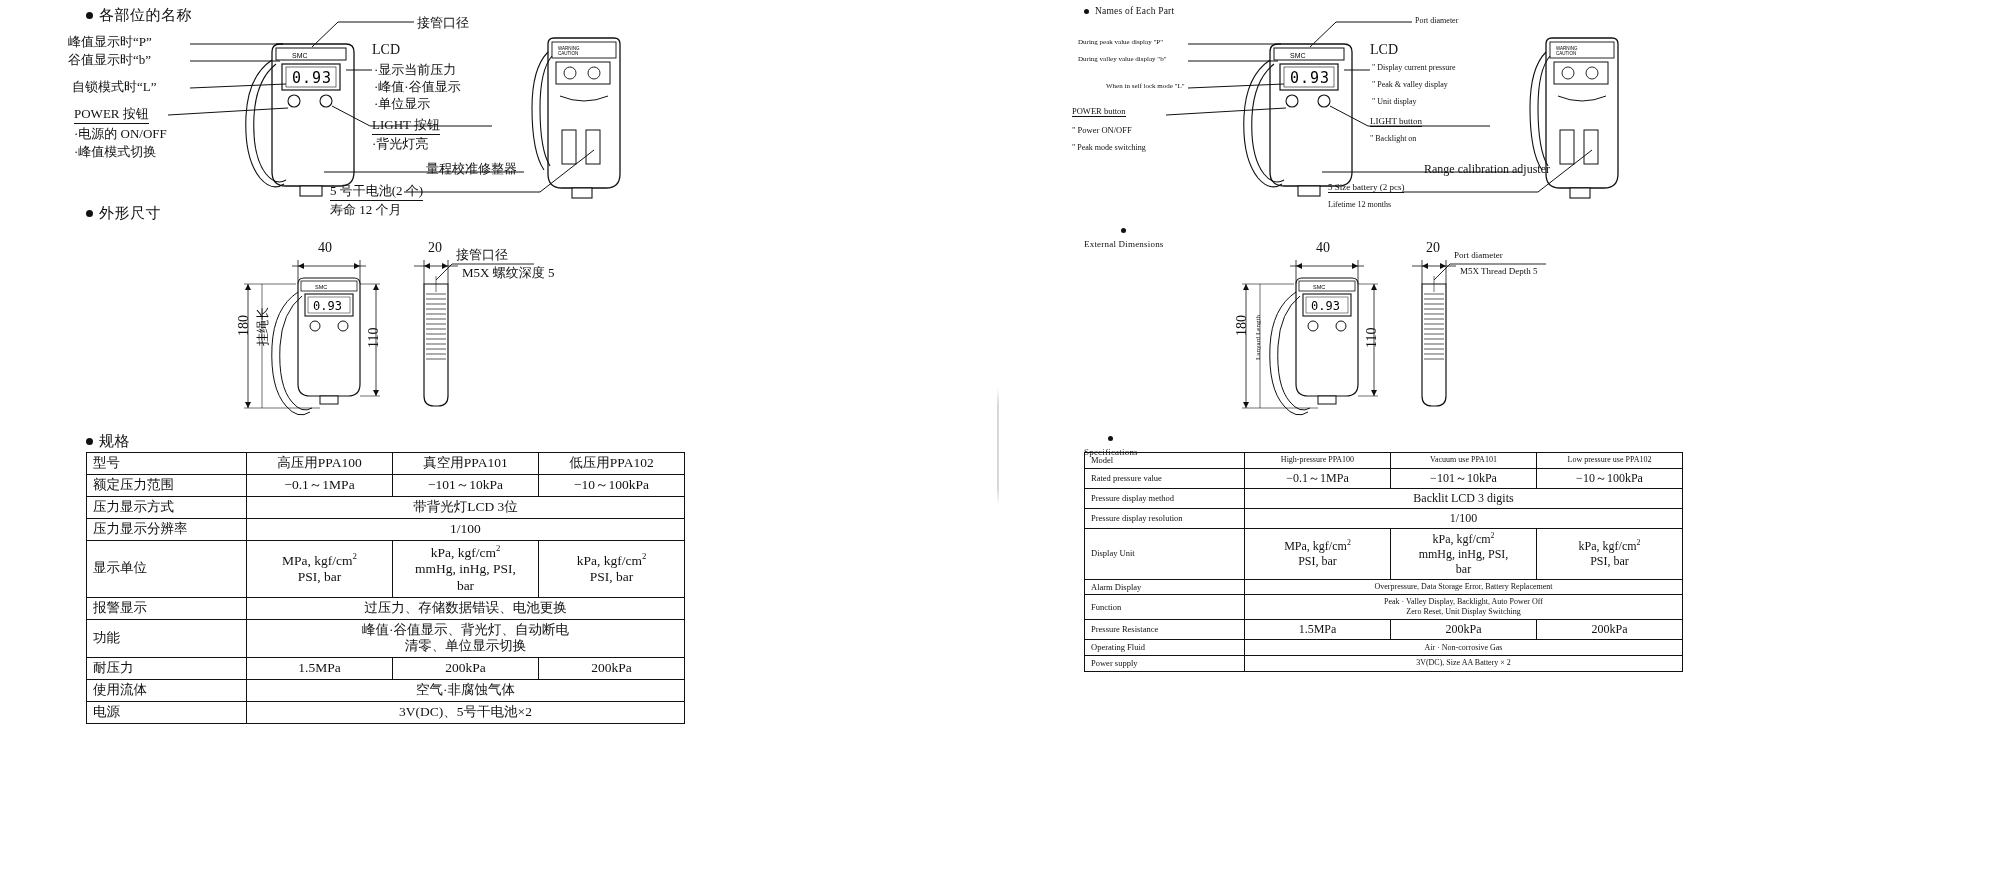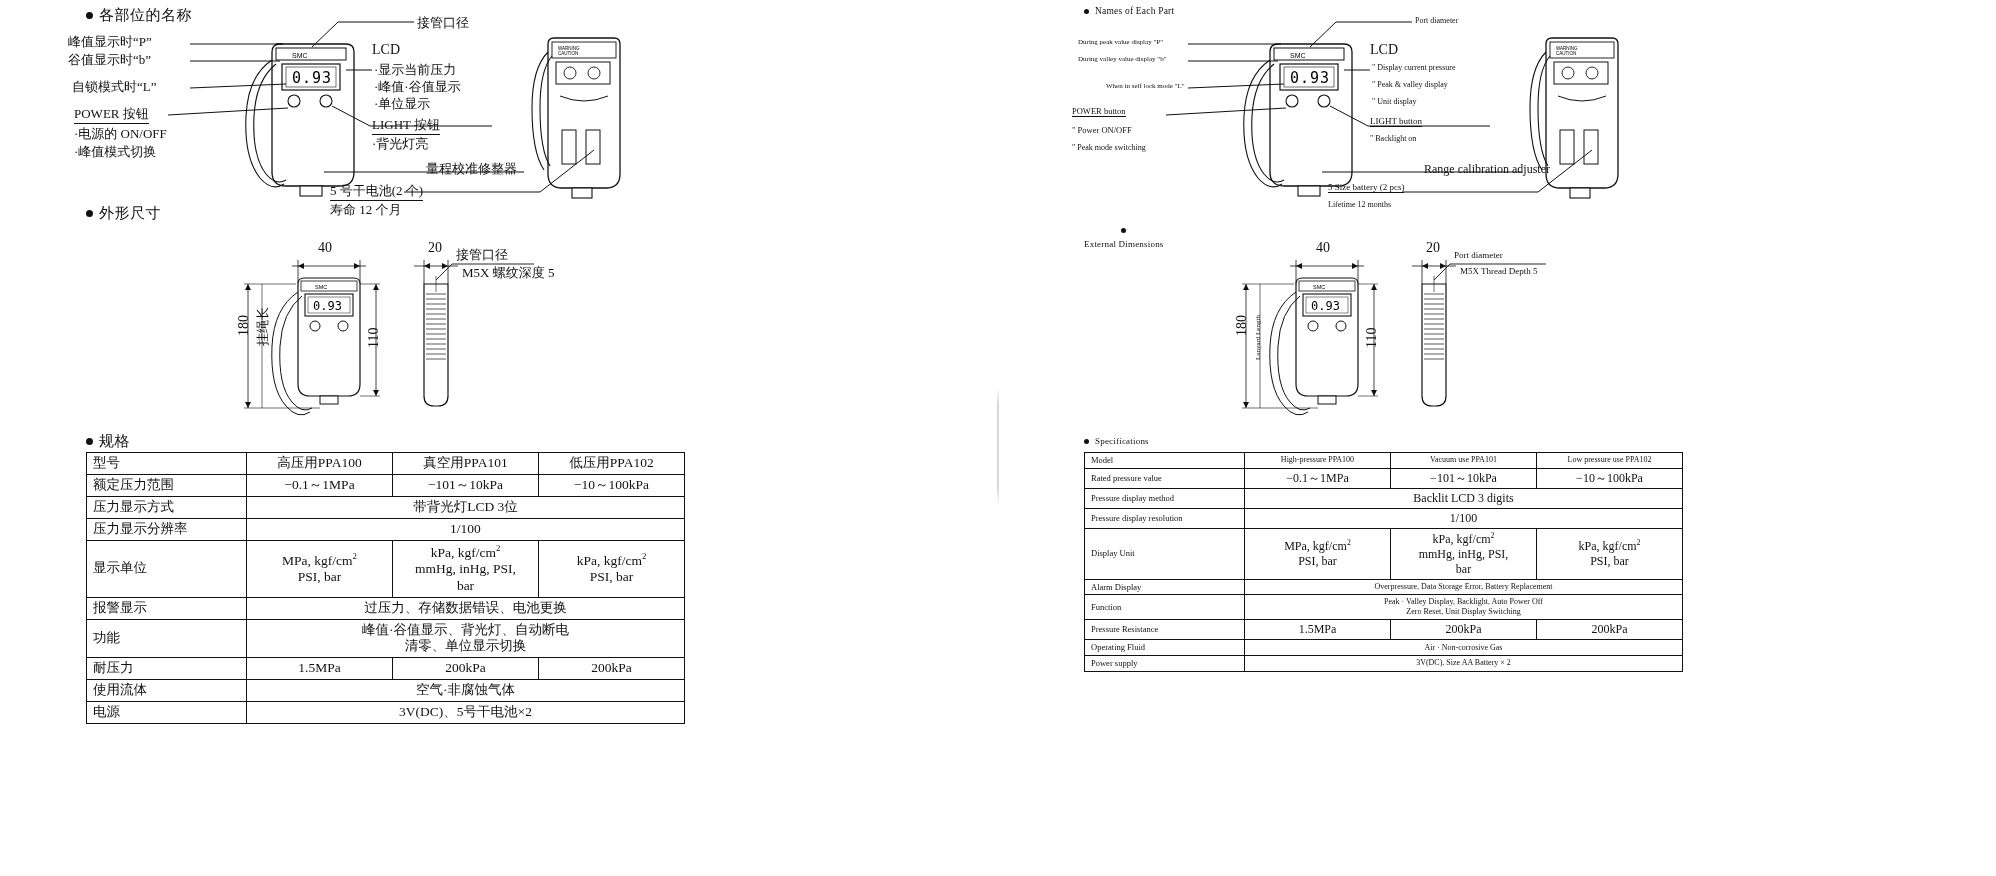--- a/index.html
+++ b/index.html
@@ -431,21 +431,21 @@
 
     <span class="lbl dim-num en" style="left:318px;top:4px;">40</span>
     <span class="lbl dim-num en" style="left:428px;top:4px;">20</span>
     <span class="lbl dim-num en" style="left:236px;top:100px;transform:rotate(-90deg);transform-origin:left top;">180</span>
     <span class="lbl" style="left:256px;top:124px;font-size:7px;transform:rotate(-90deg);transform-origin:left top;">Lanyard Length</span>
     <span class="lbl dim-num en" style="left:366px;top:112px;transform:rotate(-90deg);transform-origin:left top;">110</span>
     <span class="lbl" style="left:456px;top:14px;font-size:9px;">Port diameter</span>
     <span class="lbl" style="left:462px;top:30px;font-size:9px;">M5X Thread Depth 5</span>
   </div>
 
-  <div class="sec-head" style="position:absolute;left:86px;top:436px;">
+  <div class="sec-head" style="position:absolute;left:86px;top:436px;flex-direction:column;">
     <span class="bullet sm"></span>
     <span class="sec-title en">Specifications</span>
   </div>
 
   <div style="position:absolute;left:86px;top:452px;width:598px;">
     <table class="spec">
       <colgroup>
           <col style="width:160px">
           <col style="width:146px">
           <col style="width:146px">

